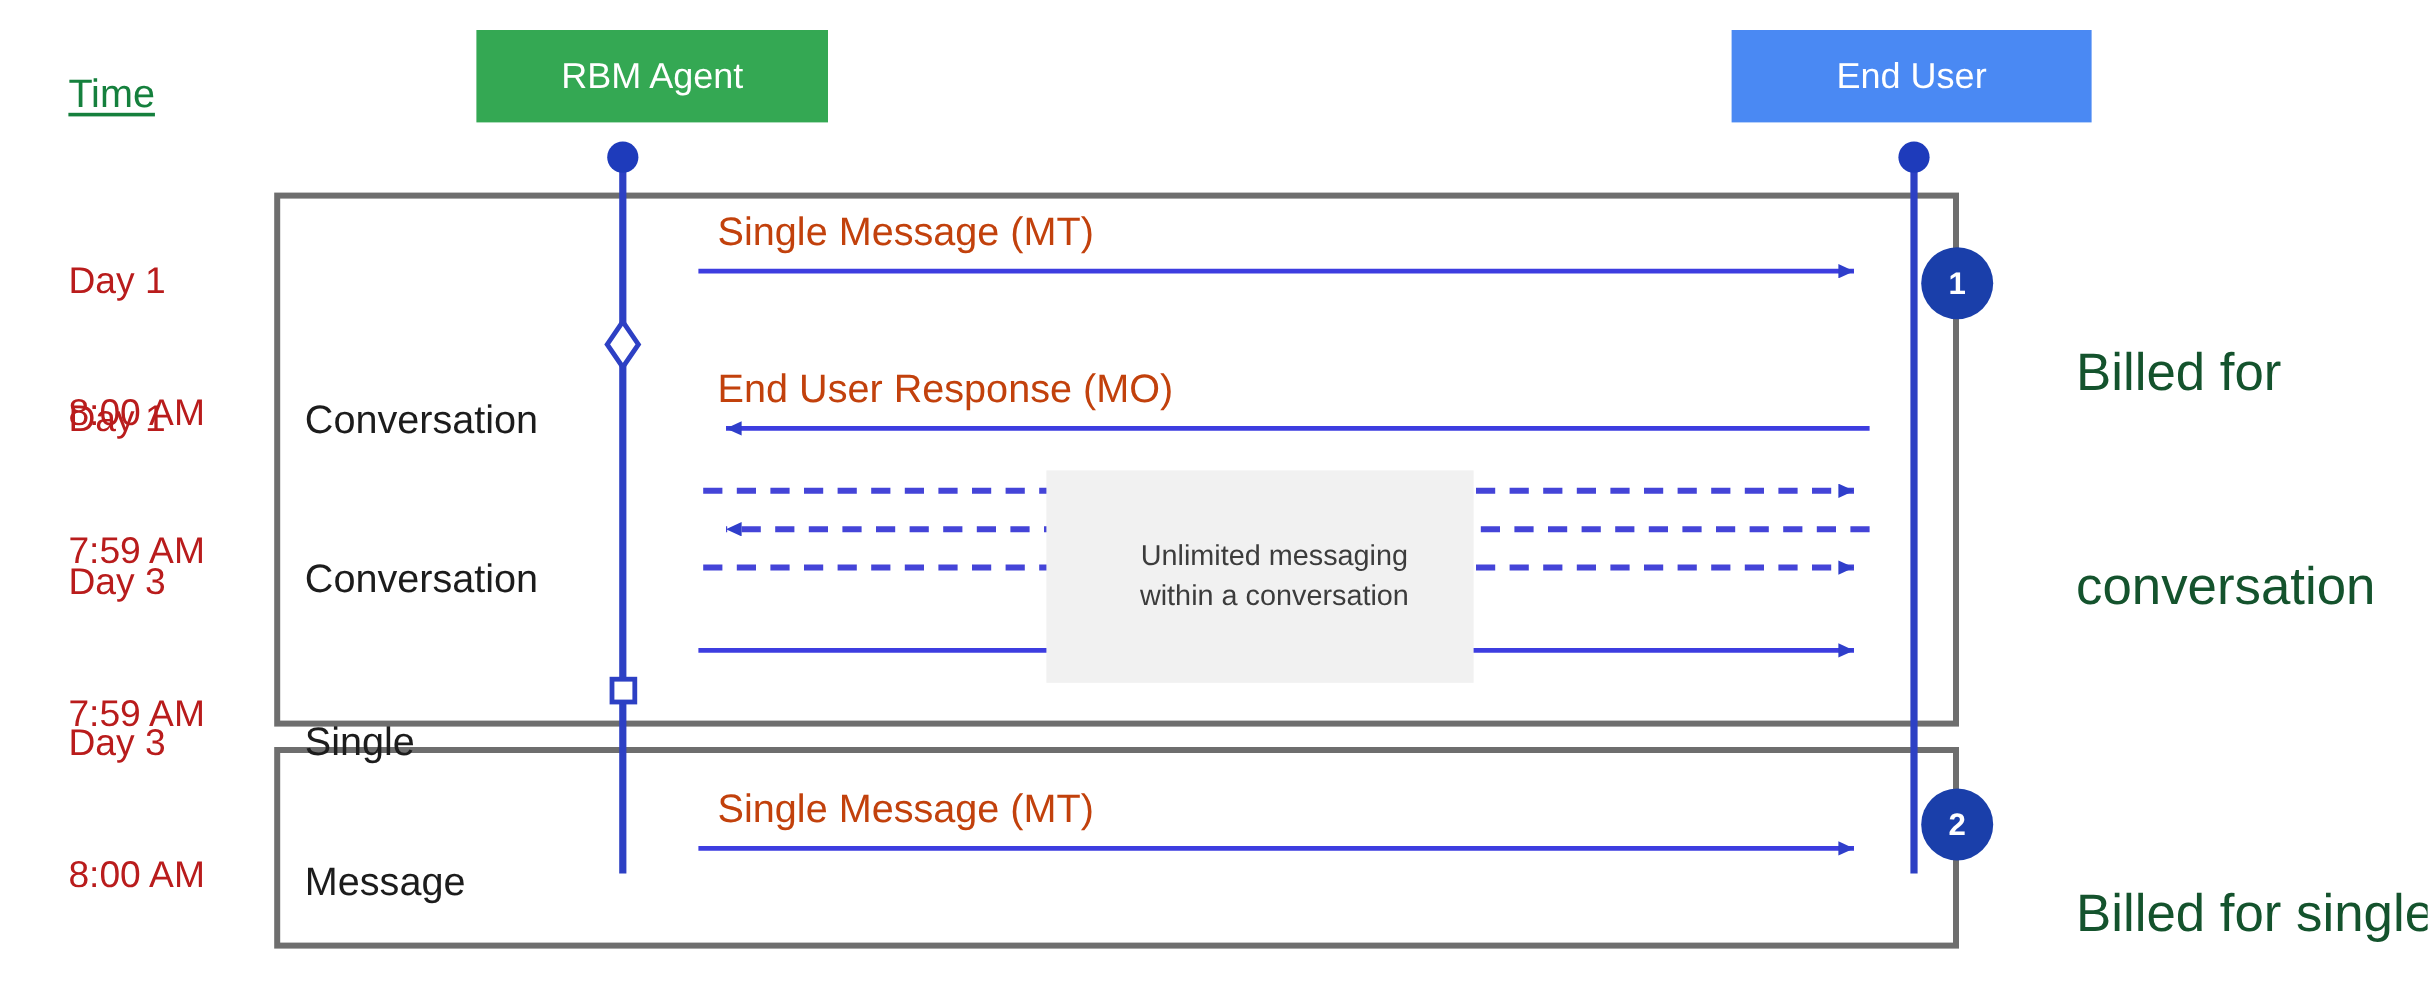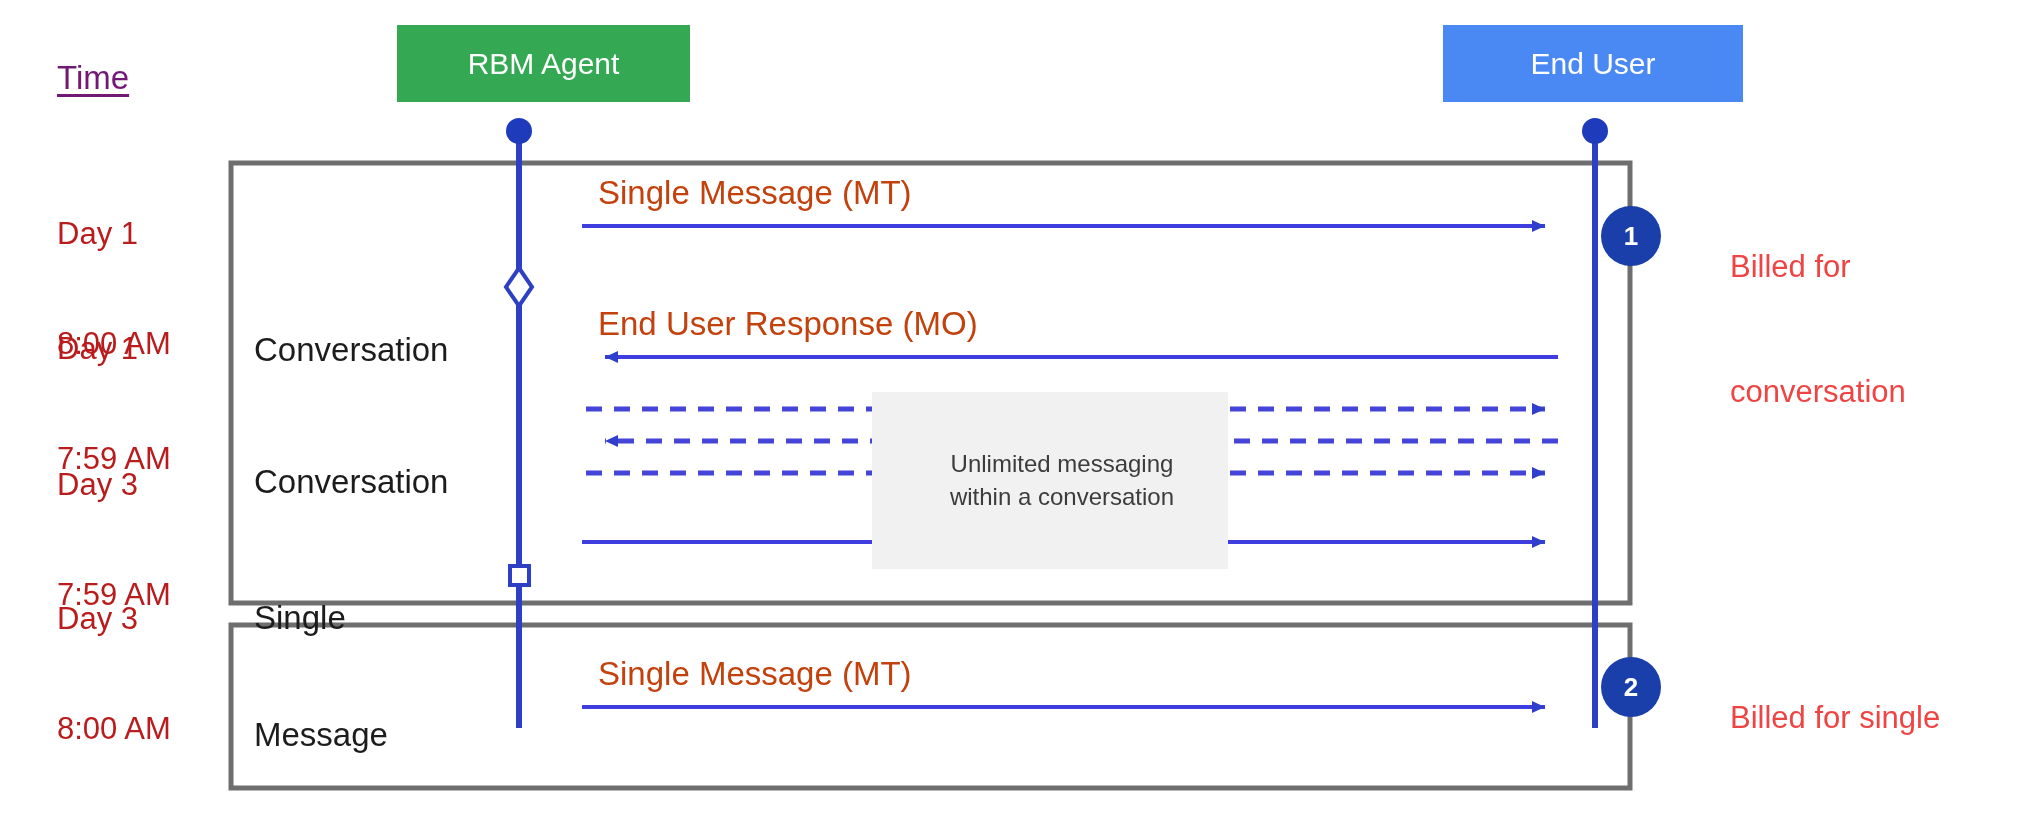--- a/index.html
+++ b/index.html
@@ -26,21 +26,21 @@
     width: 2023px;
     height: 833px;
   }
   
   .lbl {
     position: absolute;
     white-space: pre;
     line-height: 1.18;
   }
   .time-header {
-    color: #701a75;
+    color: #15803d;
     font-size: 33px;
     text-decoration: underline;
     text-underline-offset: 5px;
   }
   .time-stamp {
     color: #b91c1c;
     font-size: 31px;
   }
   .actor-label {
     position: absolute;
@@ -64,22 +64,22 @@
     color: #3c3c3c;
     font-size: 24px;
     text-align: center;
     line-height: 1.35;
     display: flex;
     flex-direction: column;
     align-items: center;
     justify-content: center;
   }
   .billed-text {
-    color: #ef4444;
-    font-size: 31px;
+    color: #14532d;
+    font-size: 44px;
     line-height: 1.35;
   }
   .badge-num {
     position: absolute;
     color: #ffffff;
     font-size: 26px;
     font-weight: bold;
     display: flex;
     align-items: center;
     justify-content: center;

